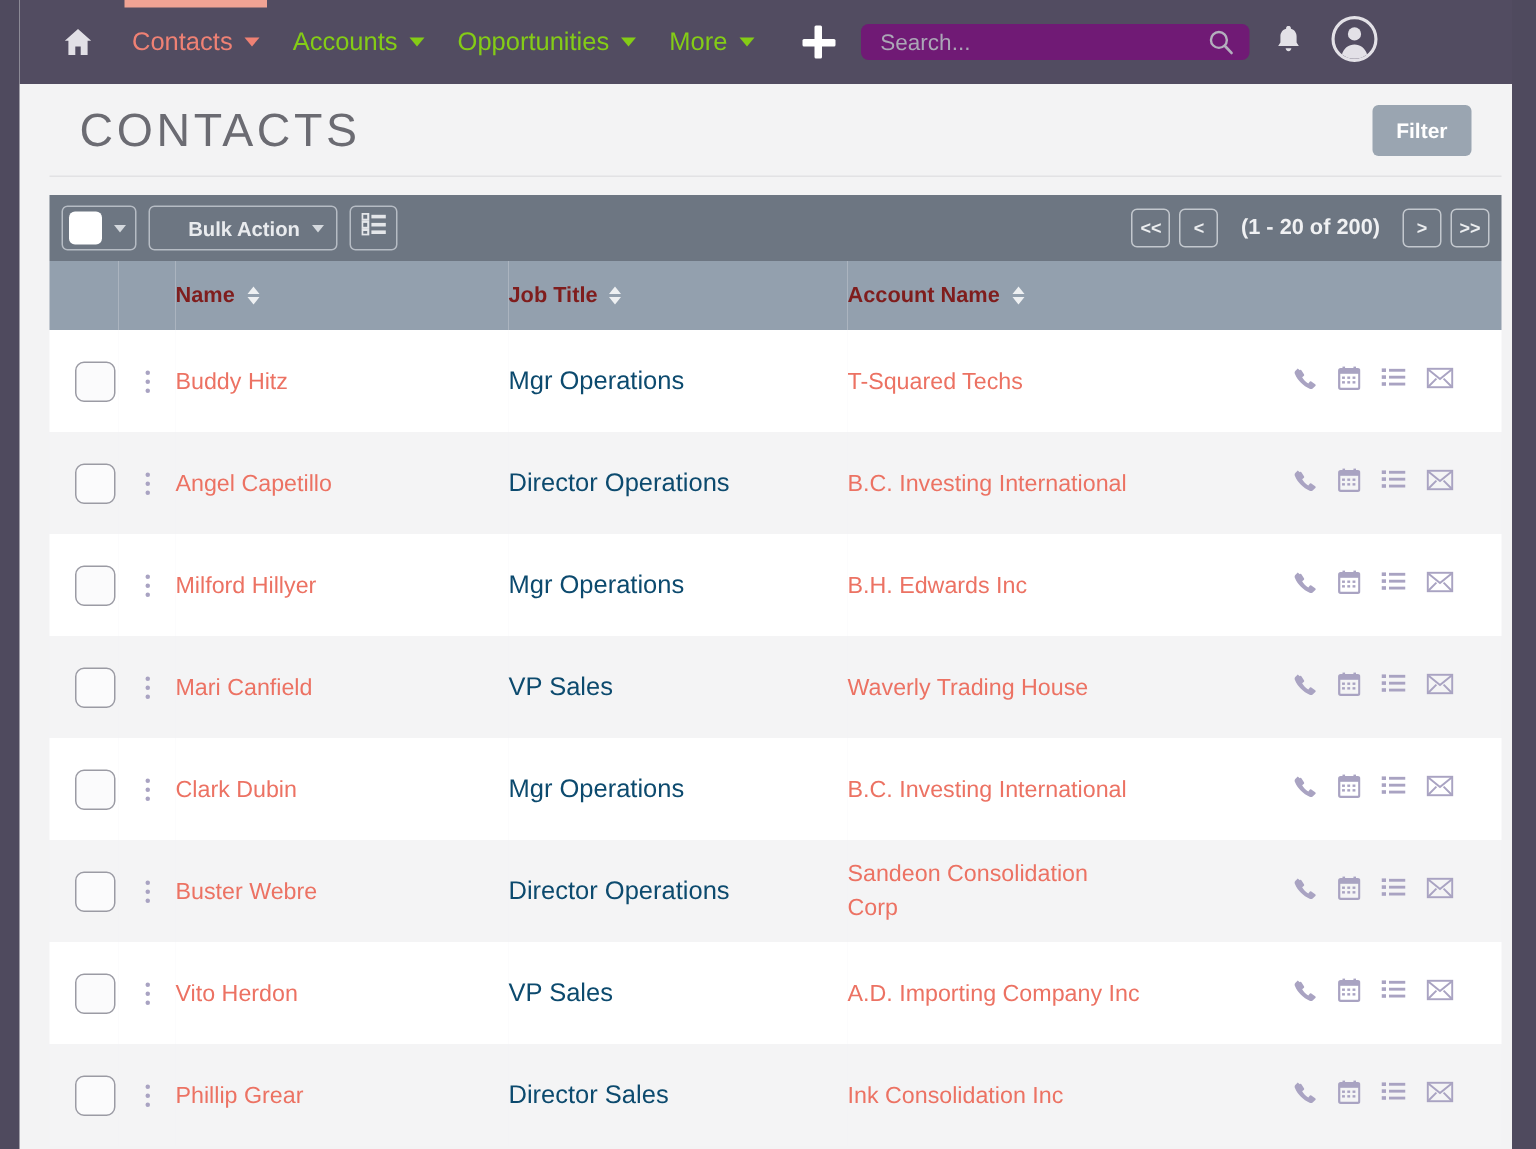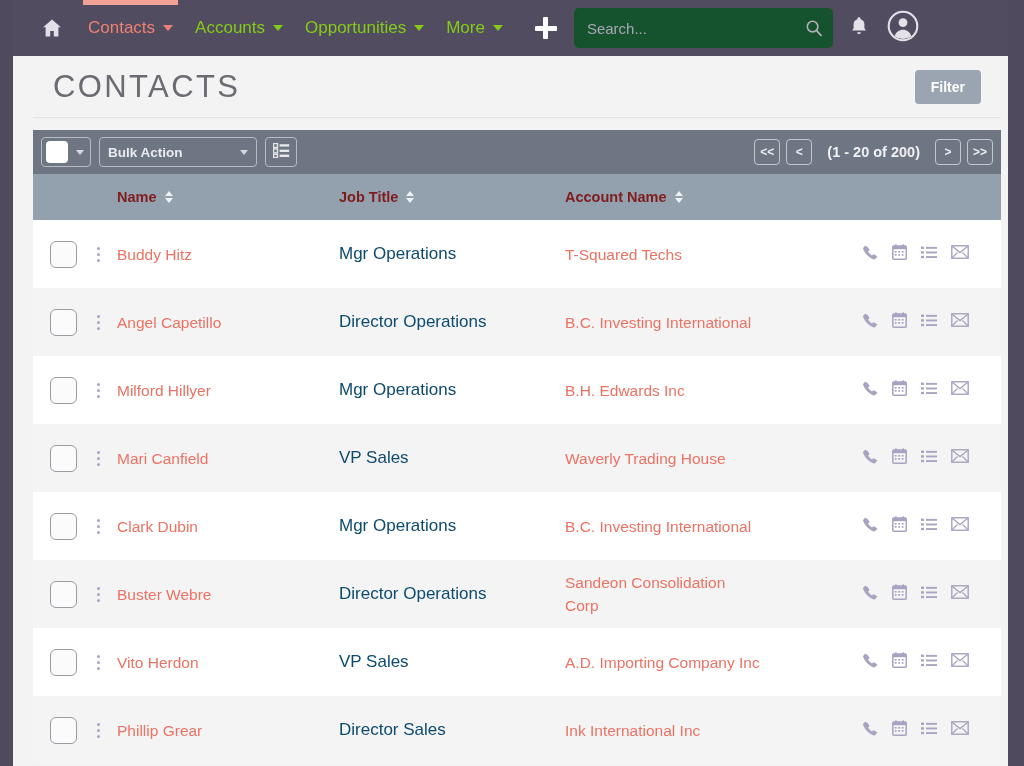--- a/index.html
+++ b/index.html
@@ -79,22 +79,22 @@
     position: absolute; width: 22px; height: 5px; background: #fff; border-radius: 1px;
   }
   #plus-button .bar-v {
     position: absolute; width: 5px; height: 22px; background: #fff; border-radius: 1px;
   }
   #plus-wrap { position: relative; width: 22px; height: 22px; }
 
   #search-box {
     position: relative;
     margin-left: 10px;
-    width: 259px; height: 40px;
-    background: #14532d;
+    width: 259px; height: 24px;
+    background: #701a75;
     border-radius: 5px;
     display: flex;
     align-items: center;
   }
   #search-input {
     border: 0; outline: 0; background: transparent;
     color: #d8d5de;
     font-family: "Liberation Sans", sans-serif;
     font-size: 15px;
     padding: 0 34px 0 13px;
@@ -175,22 +175,22 @@
     border-radius: 4px;
   }
   .dd-caret {
     margin-left: 8px;
     width: 0; height: 0;
     border-left: 4px solid transparent;
     border-right: 4px solid transparent;
     border-top: 5px solid #d5d9de;
   }
   #bulk-action-select {
-    display: flex; align-items: center; justify-content: space-between;
-    width: 158px; height: 30px;
+    display: flex; align-items: center; justify-content: flex-end;
+    width: 126px; height: 30px;
     border: 1px solid #b6bcc4;
     border-radius: 4px;
     padding: 0 8px;
     color: #e9ebee;
     font-size: 13.5px;
     font-weight: bold;
     cursor: pointer;
   }
   #column-chooser-button {
     width: 32px; height: 30px;
@@ -849,21 +849,21 @@
                   <i></i>
                   <i></i>
                   <i></i>
                 </div>
               </td>
               <td class="cell-name">
                 <a>Phillip Grear</a>
               </td>
               <td class="cell-job">Director Sales</td>
               <td class="cell-acct">
-                <a>Ink International Inc</a>
+                <a>Ink Consolidation Inc</a>
               </td>
               <td>
                 <div class="row-actions">
                   <span class="act-icon"><svg width="16" height="16" viewBox="0 0 16 16" aria-hidden="true">
                       <path d="M3.2 1.6 1.5 3.4c-.5.5-.5 1.3-.2 2 .9 2.2 2.3 4.1 4 5.8s3.6 3.1 5.8 4c.7.3 1.5.3 2-.2l1.8-1.7c.4-.4.3-.9-.1-1.2l-2.6-1.7c-.4-.3-.9-.2-1.2.2l-.8 1c-1.7-.9-3.2-2.4-4.1-4.1l1-.8c.4-.3.5-.8.2-1.2L5.6 2.9c-.3-.4-.9-.5-1.2-.1z" fill="#a9a3c2"></path>
                     </svg></span>
                   <span class="act-icon"><svg width="15" height="16" viewBox="0 0 15 16" aria-hidden="true">
                       <rect x="0.8" y="2.1" width="13.4" height="13.1" rx="1" fill="none" stroke="#a9a3c2" stroke-width="1.5"></rect>
                       <rect x="0.8" y="2.1" width="13.4" height="3.1" fill="#a9a3c2"></rect>
                       <rect x="3" y="0.4" width="1.7" height="3" fill="#a9a3c2"></rect>

